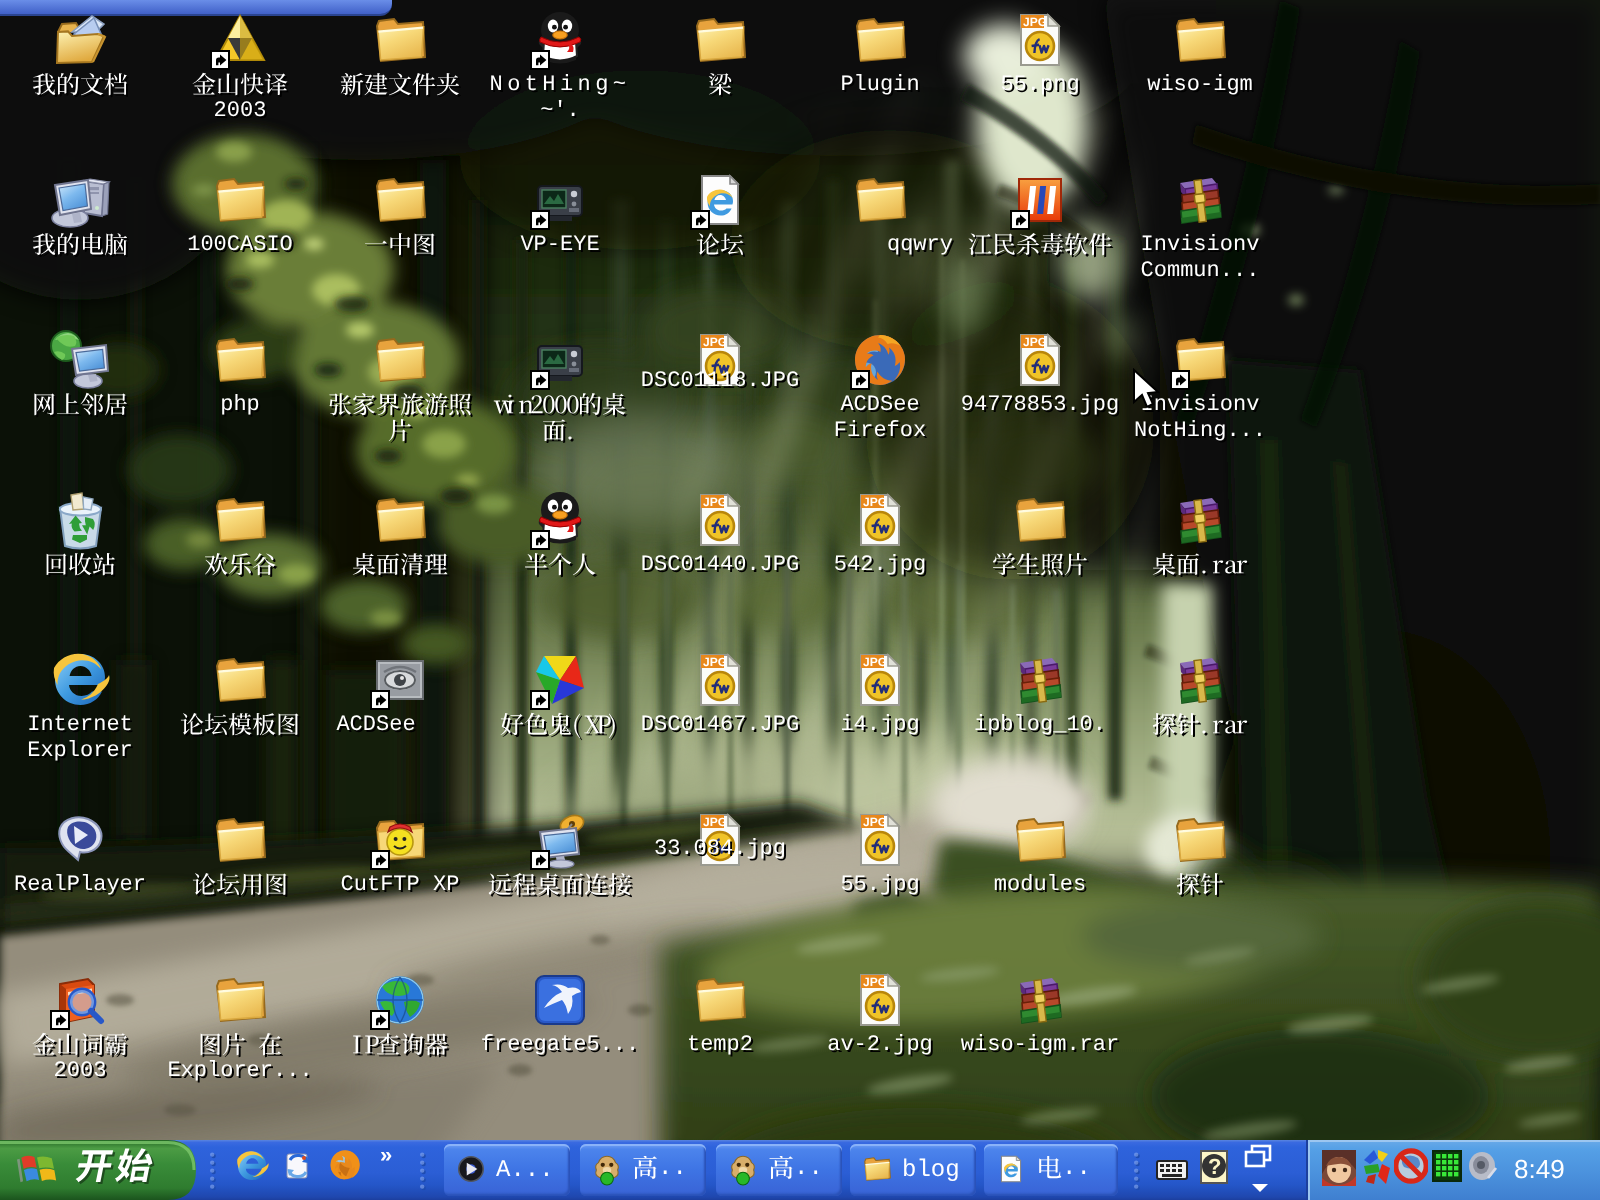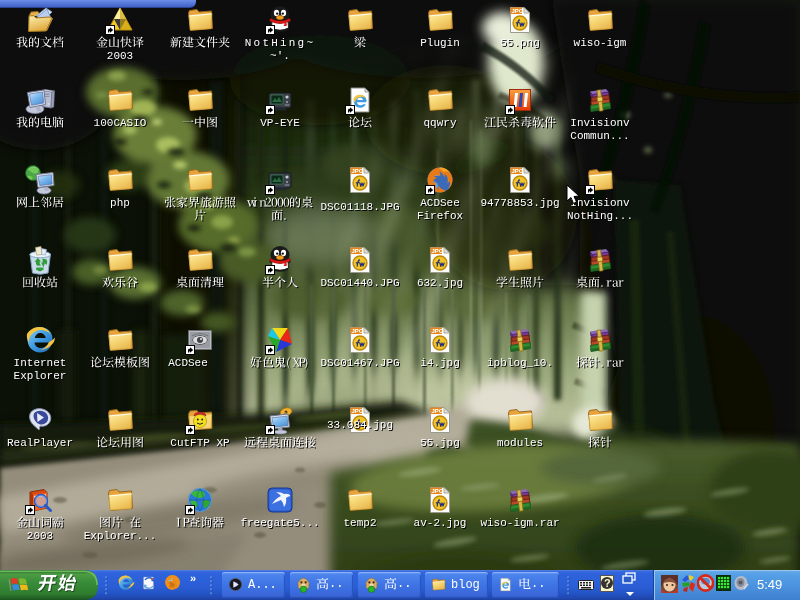--- a/index.html
+++ b/index.html
@@ -714,30 +714,30 @@
     <div class="al" style="left:60px;top:50px">2003</div>
     <div class="al" style="left:60px;top:117px">100CASIO</div>
     <div class="al" style="left:60px;top:197px">php</div>
     <div class="al" style="left:60px;top:530px">Explorer...</div>
     <div class="al" style="left:128px;top:357px">ACDSee</div>
     <div class="al" style="left:140px;top:437px">CutFTP XP</div>
     <div class="al" style="left:220px;top:37px;letter-spacing:2.2px">NotHing~</div>
     <div class="al" style="left:220px;top:50px">~'.</div>
     <div class="al" style="left:220px;top:117px">VP-EYE</div>
     <div class="al" style="left:220px;top:517px">freegate5...</div>
-    <div class="al" style="left:300px;top:201px">DSC01118.JPG</div>
+    <div class="al" style="left:300px;top:185px">DSC01118.JPG</div>
     <div class="al" style="left:300px;top:277px">DSC01440.JPG</div>
     <div class="al" style="left:300px;top:357px">DSC01467.JPG</div>
     <div class="al" style="left:300px;top:419px">33.084.jpg</div>
     <div class="al" style="left:300px;top:517px">temp2</div>
     <div class="al" style="left:380px;top:37px">Plugin</div>
-    <div class="al" style="left:380px;top:117px">qqwry</div>
+    <div class="al" style="left:400px;top:117px">qqwry</div>
     <div class="al" style="left:380px;top:197px">ACDSee</div>
     <div class="al" style="left:380px;top:210px">Firefox</div>
-    <div class="al" style="left:380px;top:277px">632.jpg</div>
+    <div class="al" style="left:380px;top:277px">542.jpg</div>
     <div class="al" style="left:380px;top:357px">i4.jpg</div>
     <div class="al" style="left:380px;top:437px">55.jpg</div>
     <div class="al" style="left:380px;top:517px">av-2.jpg</div>
     <div class="al" style="left:460px;top:37px">55.png</div>
     <div class="al" style="left:460px;top:197px">94778853.jpg</div>
     <div class="al" style="left:460px;top:357px">ipblog_10.</div>
     <div class="al" style="left:460px;top:437px">modules</div>
     <div class="al" style="left:460px;top:517px">wiso-igm.rar</div>
     <div class="al" style="left:540px;top:37px">wiso-igm</div>
     <div class="al" style="left:540px;top:117px">Invisionv</div>
@@ -951,16 +951,16 @@
         <rect x="8" y="12" width="2.2" height="2.2"></rect>
         <rect x="11" y="12" width="2.2" height="2.2"></rect>
       </g>
     </svg>
     <svg style="position:absolute;left:734px;top:575px" width="15" height="17" viewBox="0 0 15 17" xmlns="http://www.w3.org/2000/svg">
 <ellipse cx="7" cy="8" rx="6.5" ry="7" fill="#b8bcc8"></ellipse>
 <ellipse cx="6.5" cy="7.5" rx="4" ry="4.5" fill="#888c9a"></ellipse>
 <circle cx="6.5" cy="7.5" r="2" fill="#555a66"></circle>
 <path d="M10 14 L14 9" stroke="#d8dce8" stroke-width="1.4"></path>
     </svg>
-    <div id="clock">5:49</div>
+    <div id="clock">8:49</div>
     <svg style="position:absolute;left:566px;top:184px" width="14" height="22" viewBox="0 0 14 22" xmlns="http://www.w3.org/2000/svg">
 <path d="M1 1 L1 17 L5 13.5 L7.5 19.5 L10.5 18 L8 12.5 L13 12 Z" fill="#fff" stroke="#000" stroke-width="1"></path>
     </svg>
   </div>
 </body></html>

